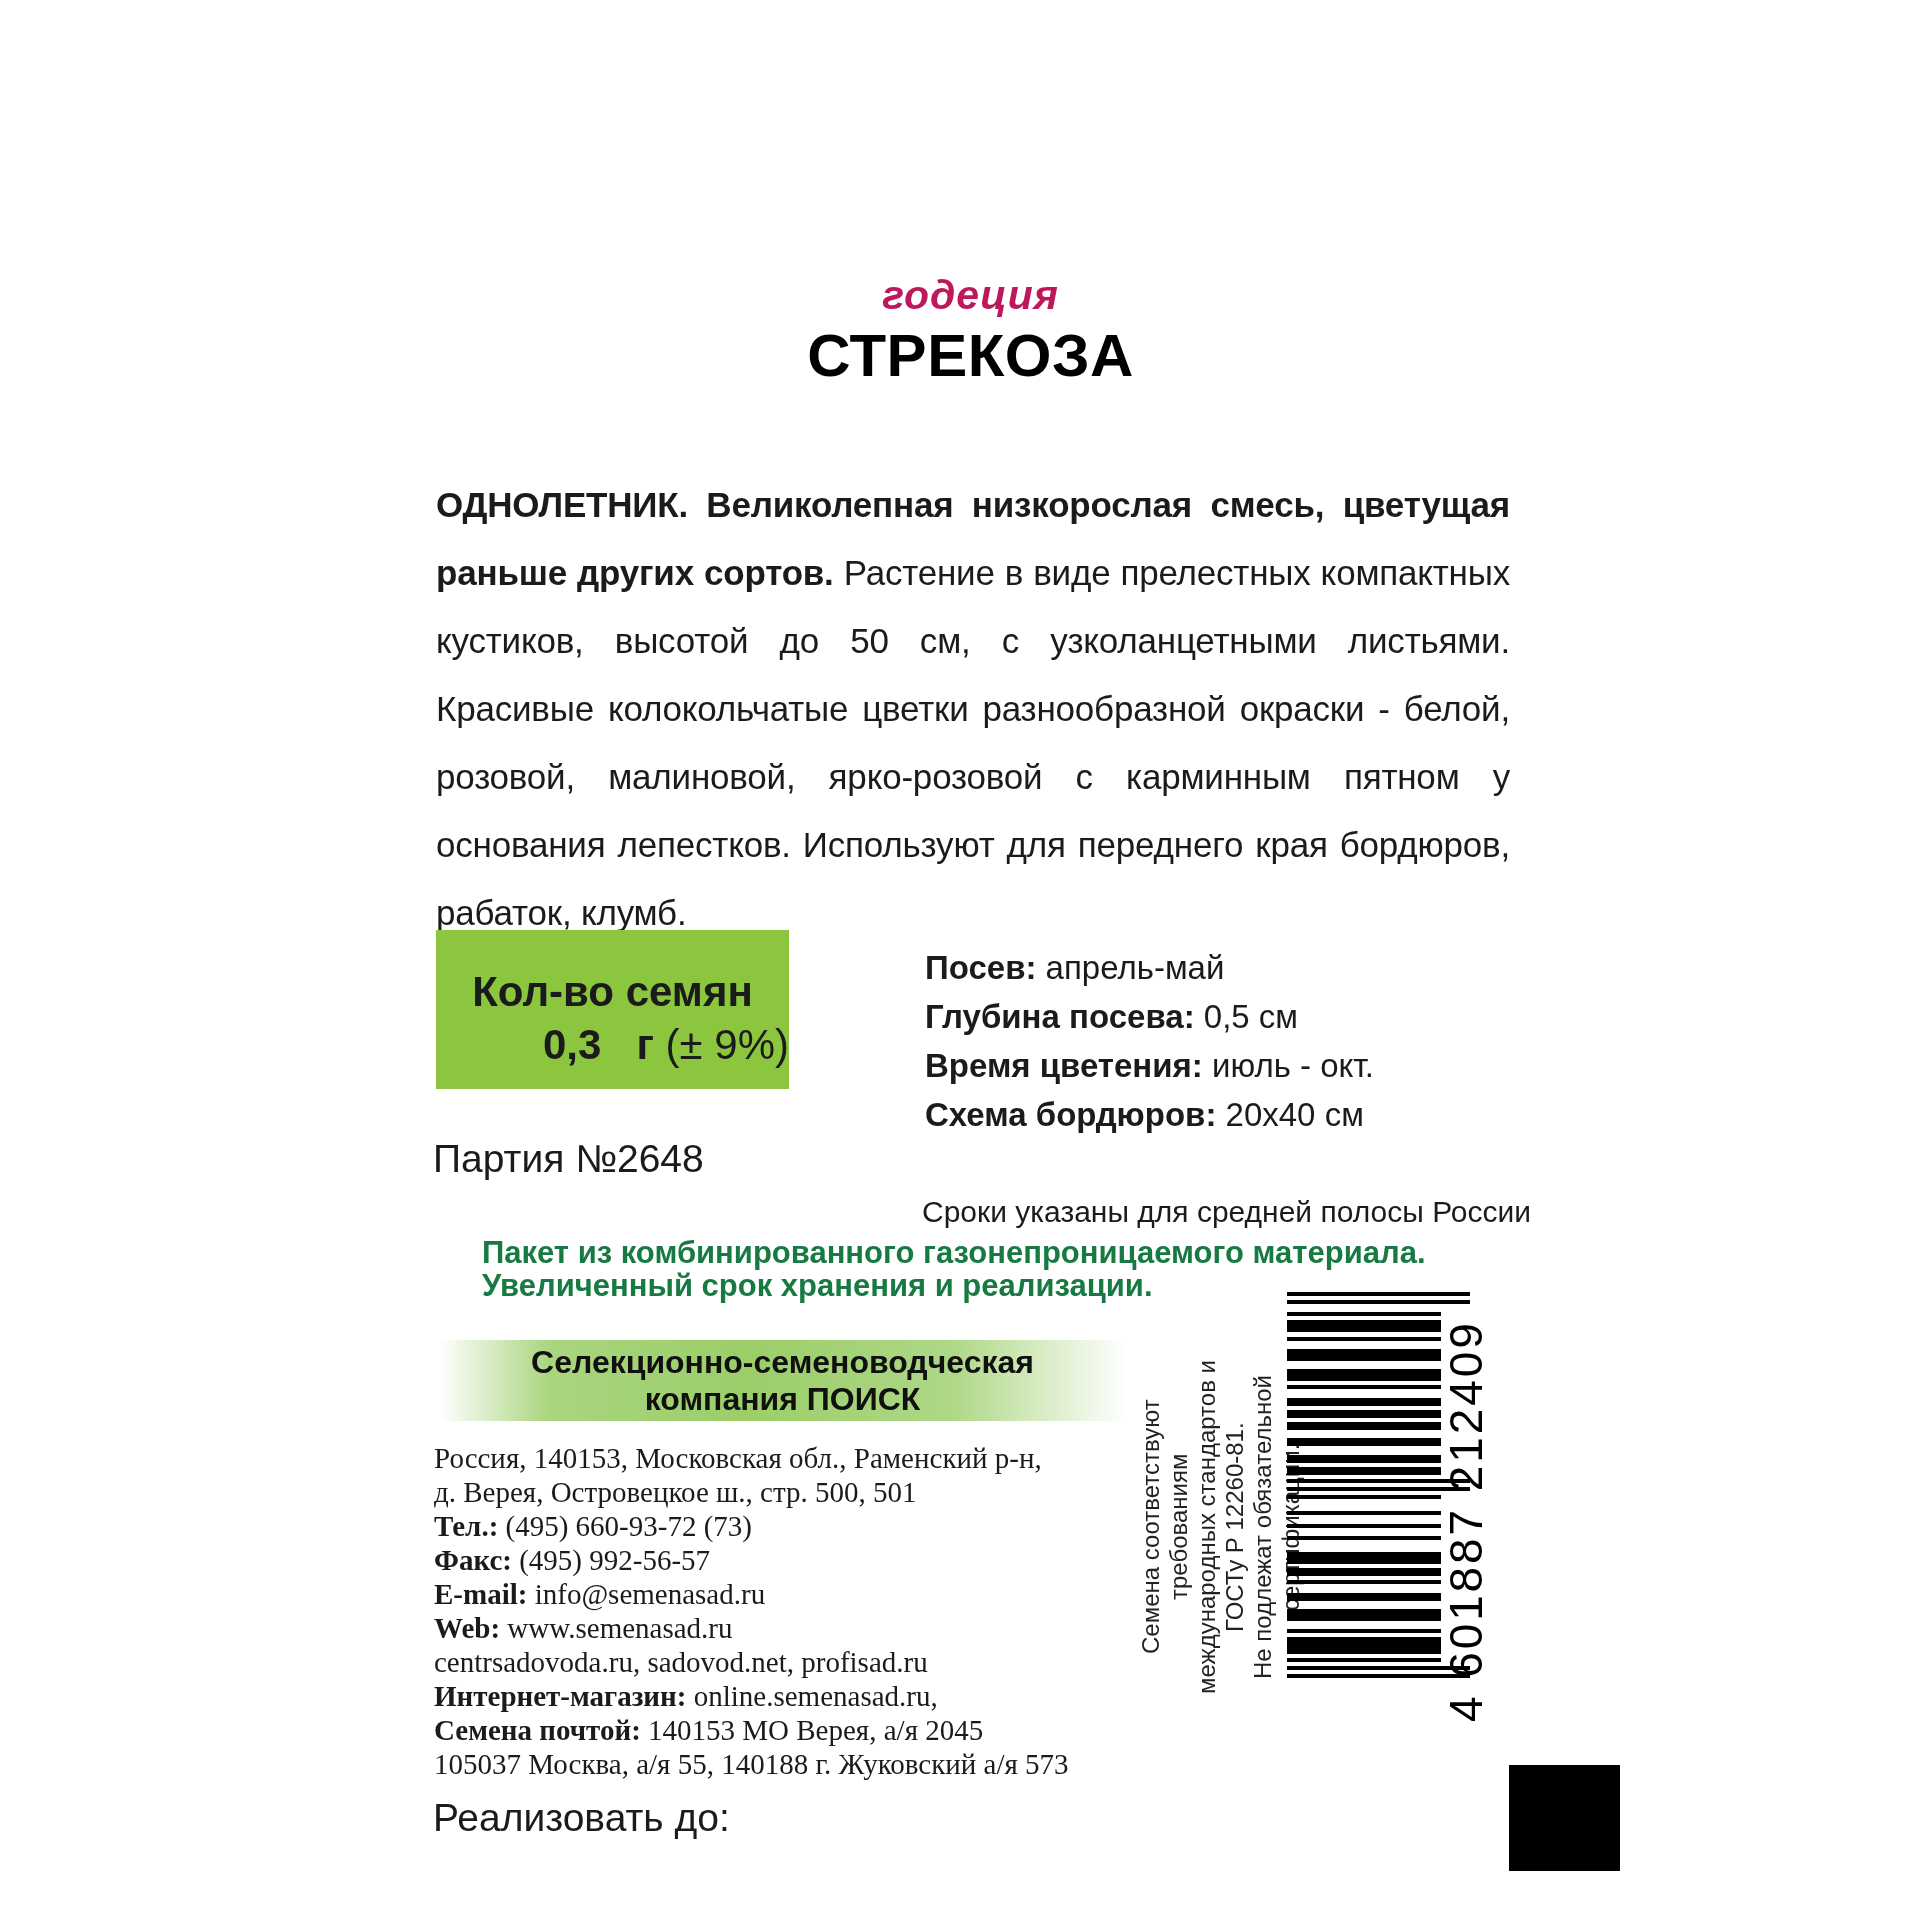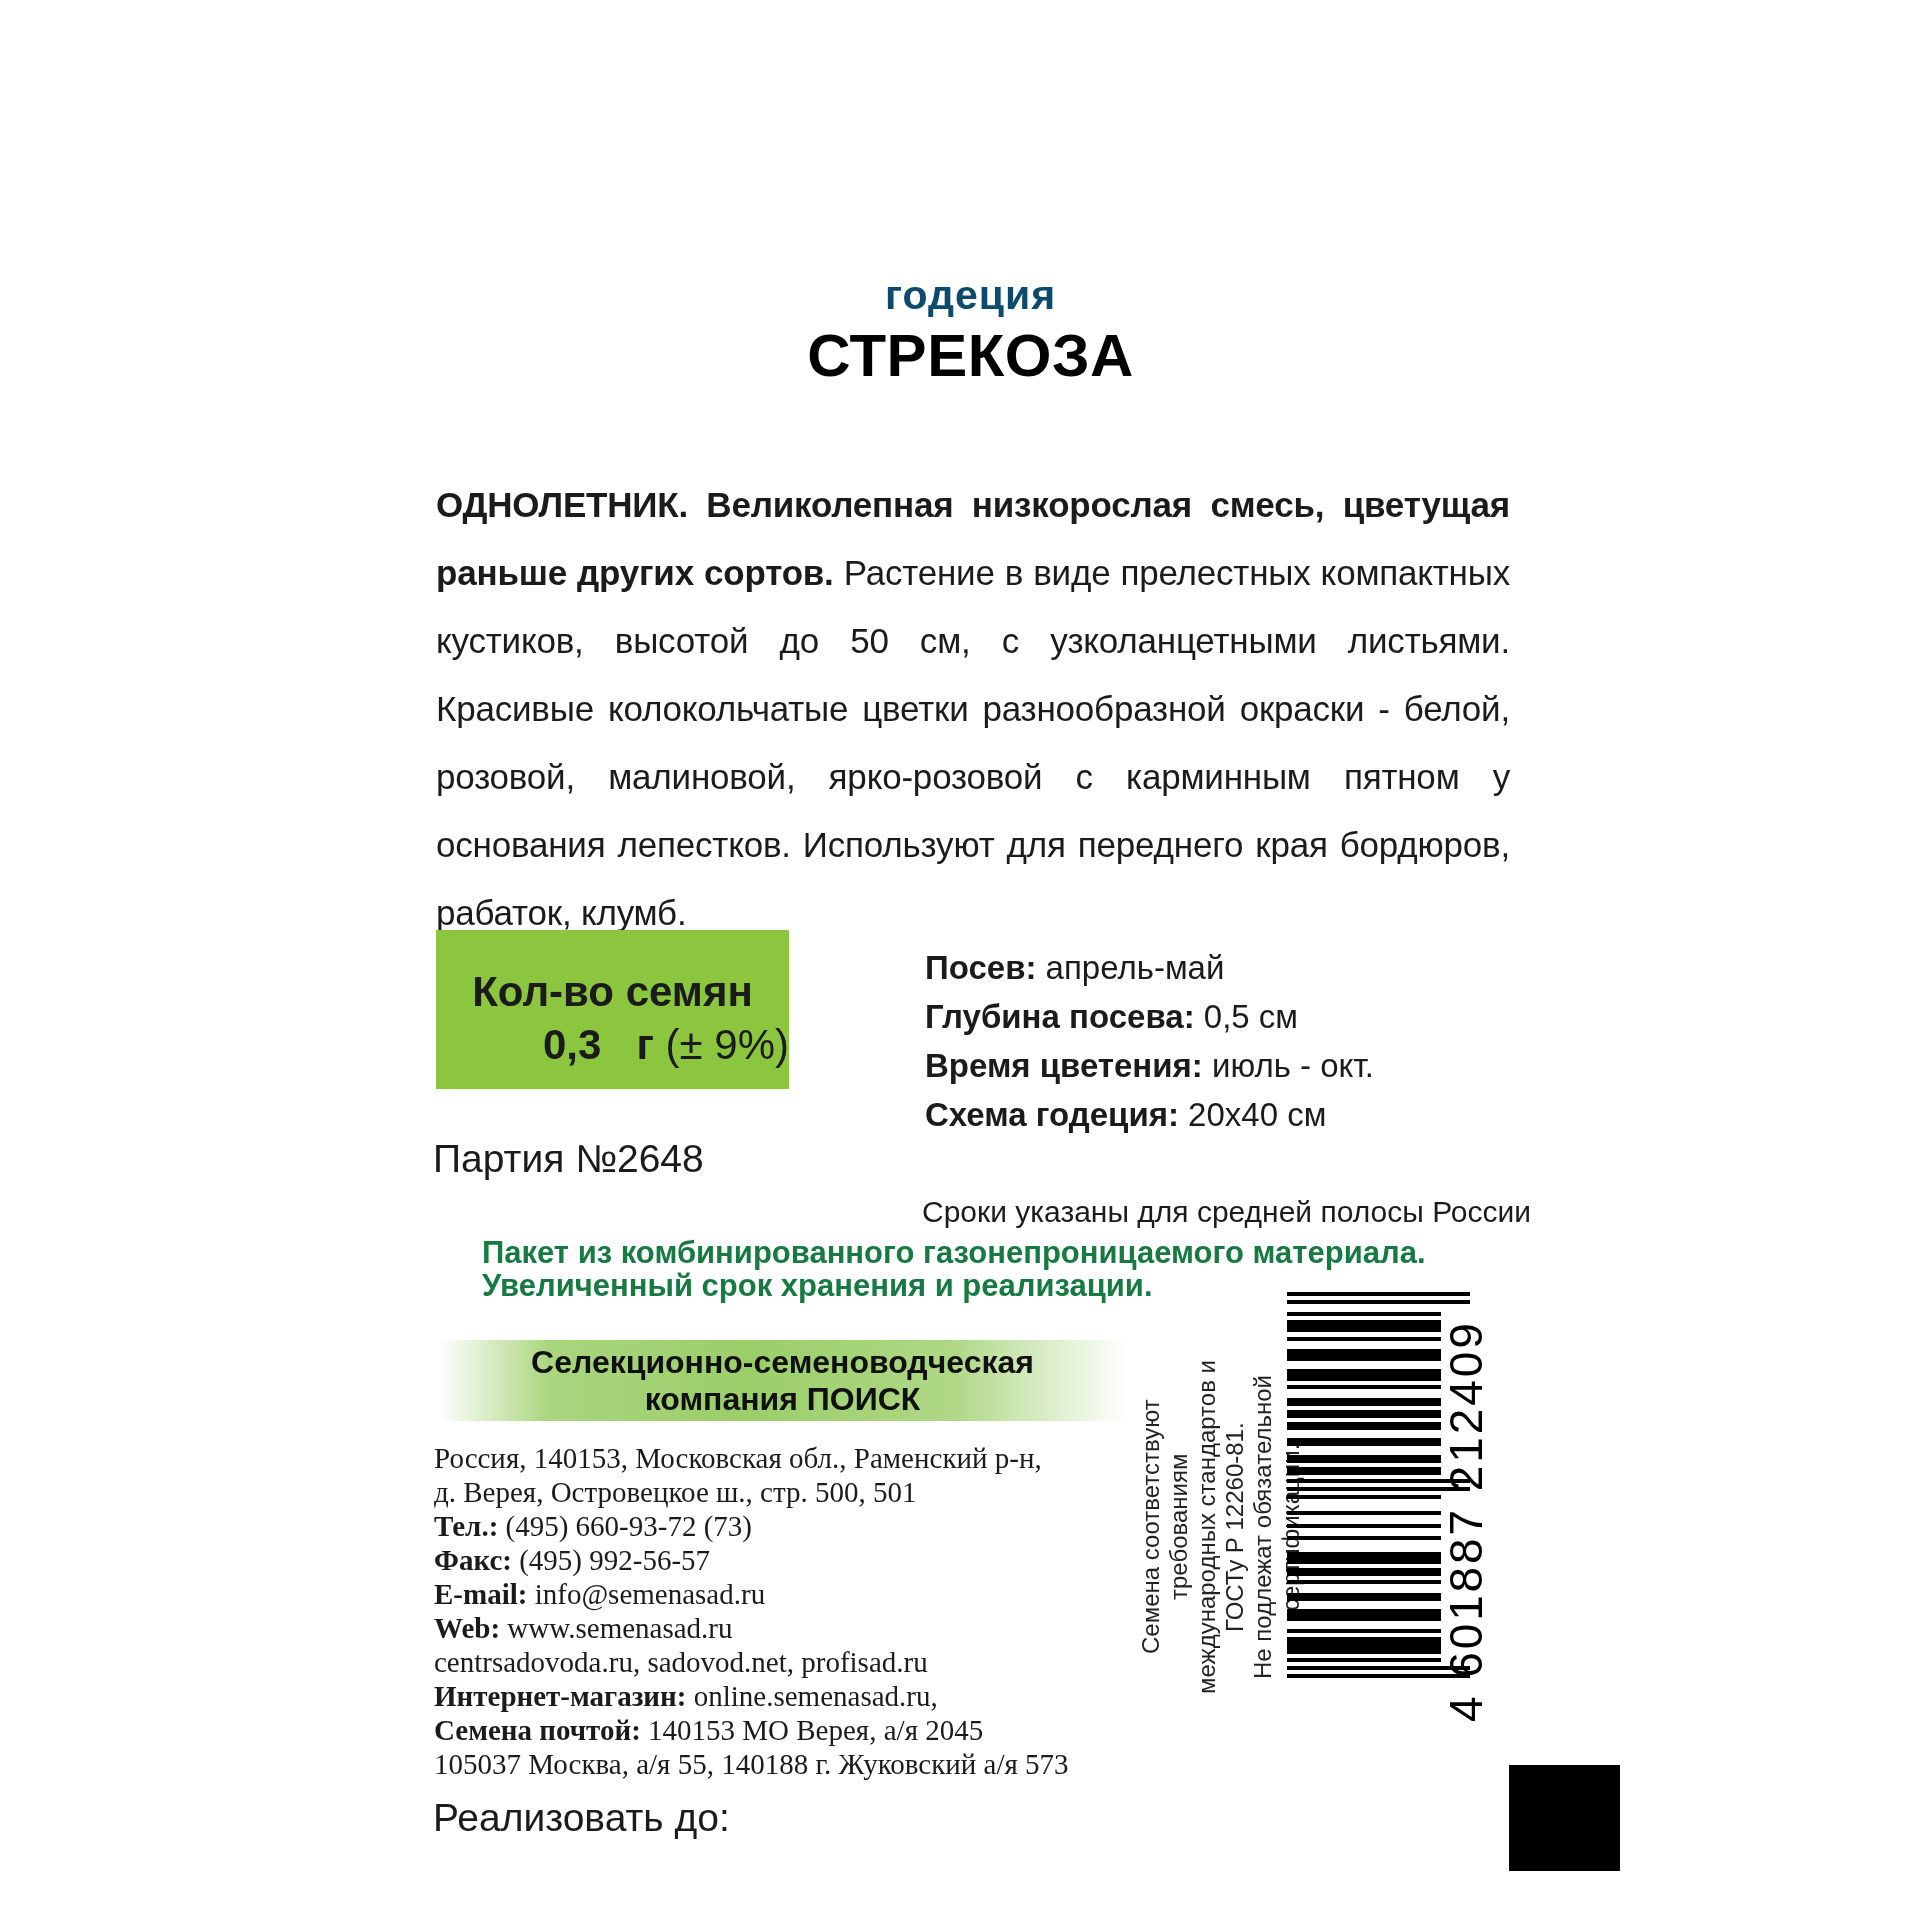--- a/index.html
+++ b/index.html
@@ -48,35 +48,35 @@
 
   #print-mark{left:1509px;top:1765px;width:111px;height:106px;background:#000;}
 
   #sell-by{left:433px;top:1796px;font-size:39px;}
 </style>
 </head>
 <body>
 
 <div id="page">
 
-  <div id="species-title" class="abs center" style="color: #0c4a6e;">годеция</div>
+  <div id="species-title" class="abs center" style="color: #be185d; font-style: italic;">годеция</div>
   <div id="variety-title" class="abs center" style="color: #000000;">СТРЕКОЗА</div>
 
   <p id="description" class="abs"><span class="b">ОДНОЛЕТНИК. Великолепная низкорослая смесь, цветущая раньше других сортов.</span><span> Растение в виде прелестных компактных кустиков, высотой до 50 см,  с узколанцетными листьями. Красивые колокольчатые цветки разнообразной окраски - белой, розовой, малиновой, ярко-розовой с карминным пятном у основания лепестков. Используют для переднего края бордюров, рабаток, клумб.</span></p>
 
   <div id="seed-box" class="abs" style="background: rgb(140, 198, 63);">
     <div class="line1">Кол-во семян</div>
     <div class="line2"><span class="b">0,3</span><span>&nbsp;&nbsp;&nbsp;</span><span class="b">г</span><span>&nbsp;</span><span>(± 9%)</span></div>
   </div>
 
   <div id="sowing-details" class="abs">
       <div class="detail-row"><span class="b">Посев:</span><span> апрель-май</span></div>
       <div class="detail-row"><span class="b">Глубина посева:</span><span>  0,5 см</span></div>
       <div class="detail-row"><span class="b">Время цветения:</span><span> июль - окт.</span></div>
-      <div class="detail-row"><span class="b">Схема годеция:</span><span> 20х40 см</span></div>
+      <div class="detail-row"><span class="b">Схема бордюров:</span><span> 20х40 см</span></div>
     </div>
 
   <div id="batch-number" class="abs">Партия №2648</div>
   <div id="region-note" class="abs">Сроки указаны для средней полосы России</div>
 
   <div id="package-note" class="abs" style="color: rgb(23, 122, 66); margin-left: 48px;">
     <div>Пакет из комбинированного газонепроницаемого материала.</div>
     <div>Увеличенный срок хранения и реализации.</div>
   </div>
 

